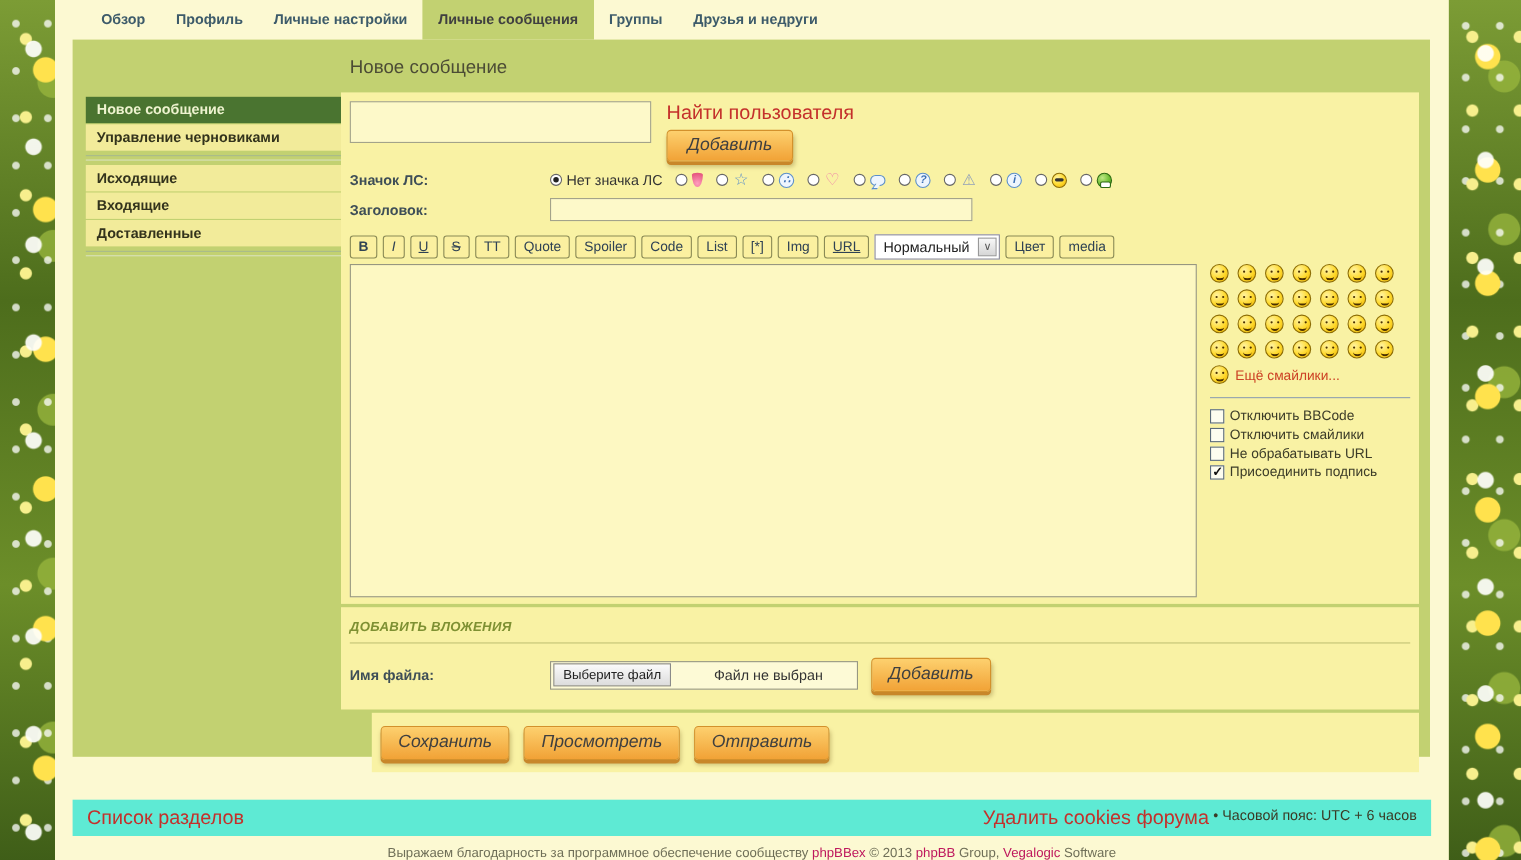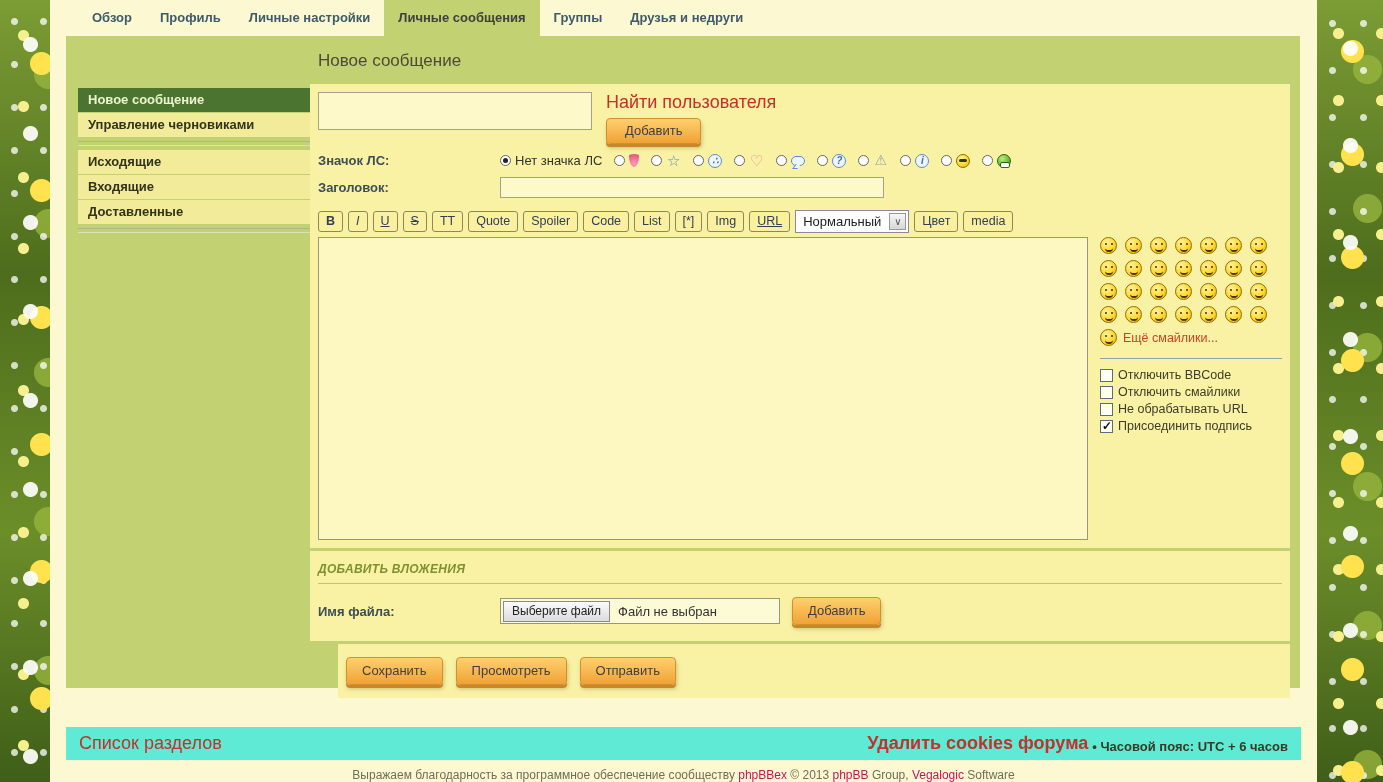--- a/index.html
+++ b/index.html
@@ -113,35 +113,35 @@
   a.more { color:#cc4225; font-size:12.5px; text-decoration:none; cursor:pointer; }
   hr.opts { border:none; border-top:1px solid #8fa0b0; margin:12px 0 9px; }
   .opt { display:flex; align-items:center; gap:5px; margin-bottom:3px; cursor:pointer; }
   .cb { flex:none; width:13px; height:13px; border:1px solid #5a6b7a; background:#fdfdf0; position:relative; }
   .cb.checked::after { content:"\2713"; position:absolute; left:1px; top:-2px; font-size:12px; font-weight:bold; color:#111; }
 
   
   .att-title { font-size:12px; font-weight:bold; color:#7e9032; letter-spacing:.3px; padding:5px 0 7px;
     border-bottom:1px solid #c2c275; margin-bottom:13px;font-style:italic; }
   .att-row { display:flex; align-items:center; margin-bottom:10px; }
-  .filebox { display:flex; align-items:center; width:280px; height:26px; background:#fdfad6; border:1px solid #979780; padding:0 2px; }
+  .filebox { display:flex; align-items:center; width:280px; height:26px; background:#fdfad6; border:1px solid #979780; padding:0 2px;gap:31px; }
   .choose { background:linear-gradient(#fbfbfb,#dcdcdc); border:1px solid #8a8a8a; font-size:12px; padding:2px 8px 3px; color:#222; cursor:pointer; }
   .nofile { margin-left:8px; font-size:13px; color:#333; }
 
   
   .btn { display:inline-block; background:linear-gradient(#fdd06e,#f1a236); border:1px solid #d3912c; border-radius:4px;
-    color:#3f3f3f; font-size:13px; padding:5px 15px 6px; cursor:pointer;
-    box-shadow:0 3px 0 #c8872a, 1px 4px 4px rgba(90,60,0,.28); font-family:"Liberation Sans",sans-serif; }
+    color:#3f3f3f; font-size:16px; padding:5px 15px 6px; cursor:pointer;
+    box-shadow:0 3px 0 #c8872a, 1px 4px 4px rgba(90,60,0,.28); font-family:"Liberation Sans",sans-serif;font-style:italic; }
   .btn.sm-btn { margin-top:5px; padding:4px 18px 5px; }
   .actions { height:54px; display:flex; align-items:center; justify-content:flex-start; gap:13px;margin-left:28px; }
 
   
   .fband { margin:39px 16px 0; height:33px; background:#5eead4; display:flex; align-items:center;
     justify-content:space-between; padding:0 13px; font-size:13px; color:#3a3a25; }
-  .fband .right-side { display:flex; align-items:flex-end; gap:4px;font-weight:bold; }
+  .fband .right-side { display:flex; align-items:flex-start; gap:4px; }
   .credits { text-align:center; font-size:12px; color:#6f6f58; margin-top:8px; }
   .credits .red { color:#be185d; cursor:pointer; }
 </style>
 </head>
 <body>
 
 <div class="page">
   <div class="floral left"></div>
   <div class="floral right"></div>
 

